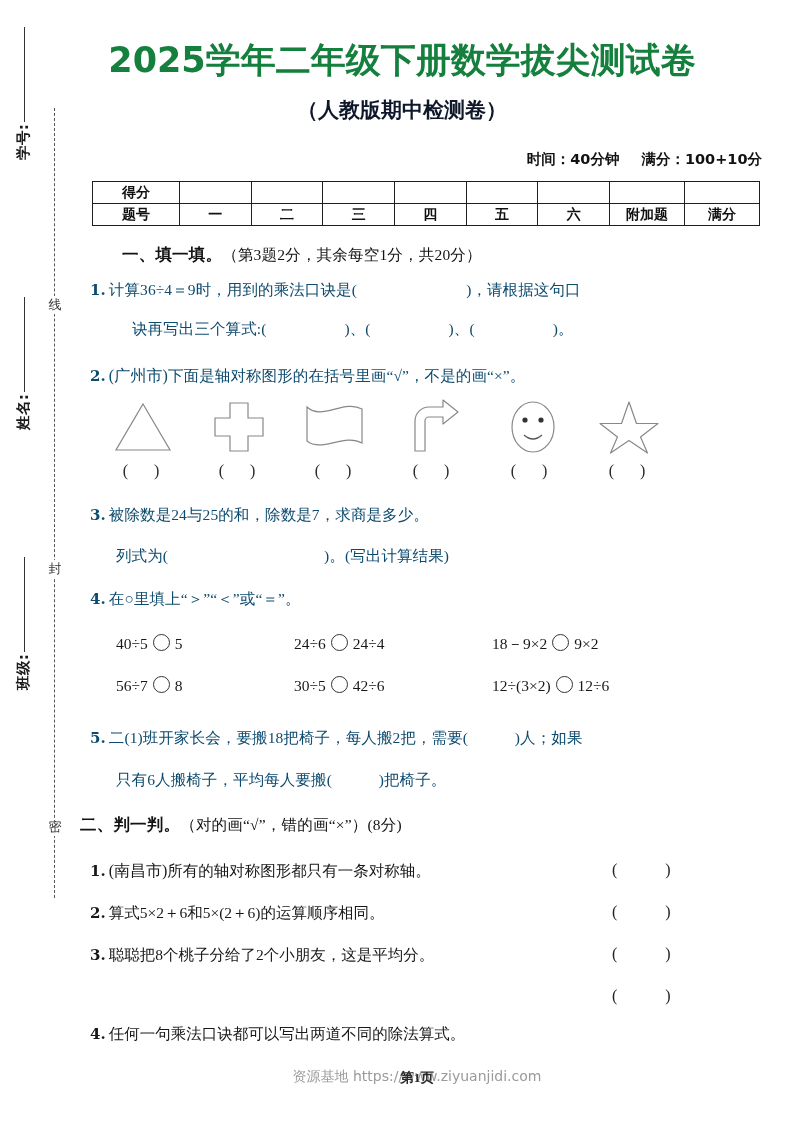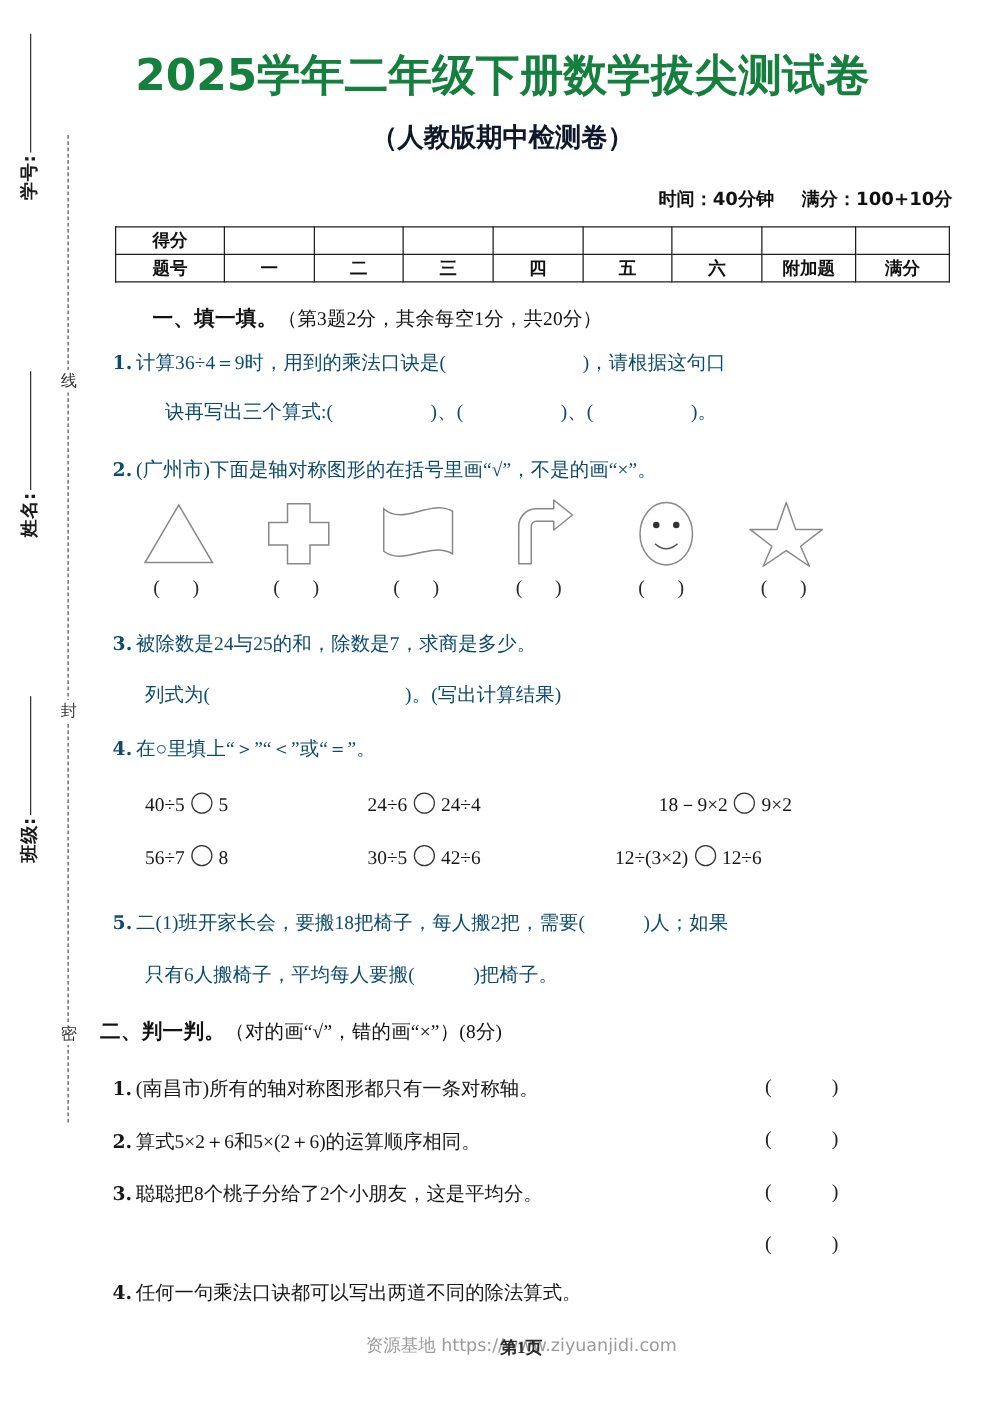--- a/index.html
+++ b/index.html
@@ -371,21 +371,21 @@
   <div class="qline" style="left:18px; top:589px;">
     <span class="qnum">4.</span><span>在○里填上“＞”“＜”或“＝”。</span>
   </div>
 
   <div class="expr" style="left:44px; top:634px;">
     <span>40÷5</span><span class="circ"></span><span>5</span>
   </div>
   <div class="expr" style="left:222px; top:634px;">
     <span>24÷6</span><span class="circ"></span><span>24÷4</span>
   </div>
-  <div class="expr" style="left:420px; top:634px;margin-left:35px;">
+  <div class="expr" style="left:420px; top:634px;">
     <span>18－9×2</span><span class="circ"></span><span>9×2</span>
   </div>
 
   <div class="expr" style="left:44px; top:676px;">
     <span>56÷7</span><span class="circ"></span><span>8</span>
   </div>
   <div class="expr" style="left:222px; top:676px;">
     <span>30÷5</span><span class="circ"></span><span>42÷6</span>
   </div>
   <div class="expr" style="left:420px; top:676px;">

